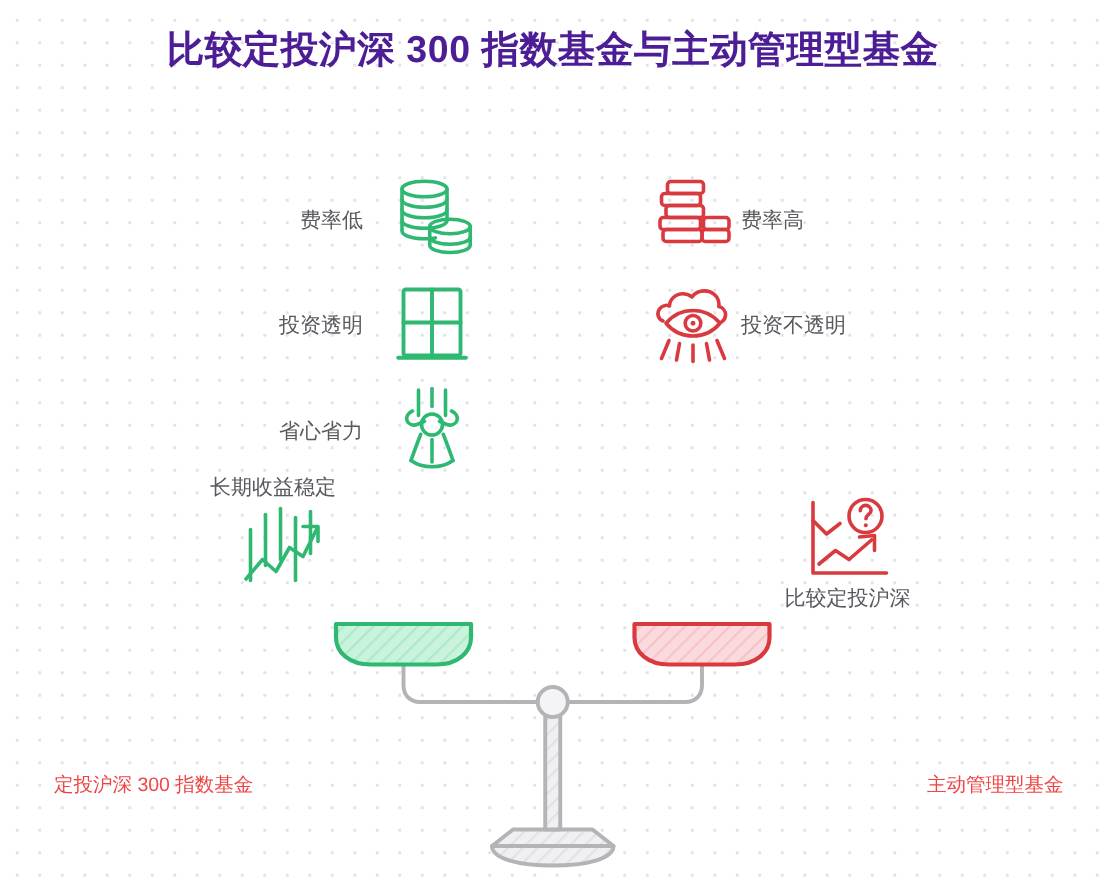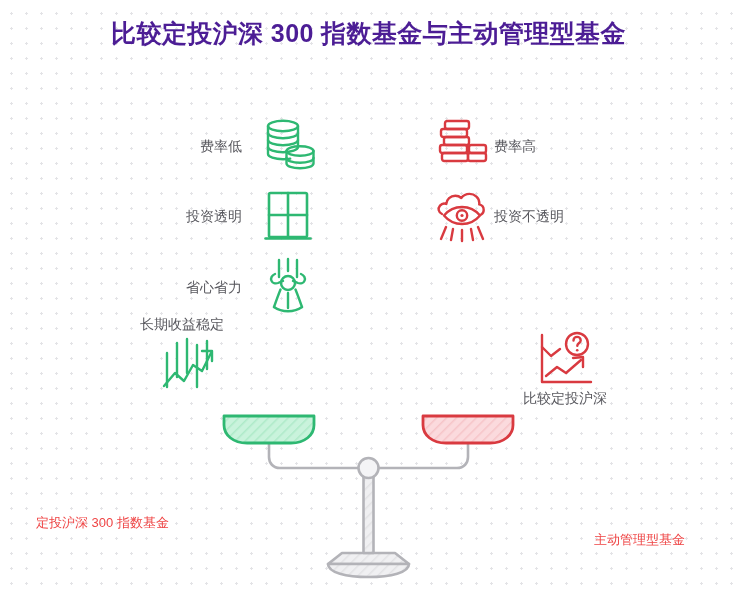--- a/index.html
+++ b/index.html
@@ -96,21 +96,21 @@
   
   .bottom-label {
     position: absolute;
     top: 516px;
     font-size: 13px;
     color: #ef4444;
     white-space: nowrap;
     line-height: 1;
   }
   #bottom-label-left  { left: 36px; }
-  #bottom-label-right { right: 52px; margin-top: 17px; }
+  #bottom-label-right { right: 28px; }
 </style>
 </head>
 <body>
 
 <div id="infographic">
 
   <div id="title-bar">
     <div id="title-text">比较定投沪深 300 指数基金与主动管理型基金</div>
   </div>
 

